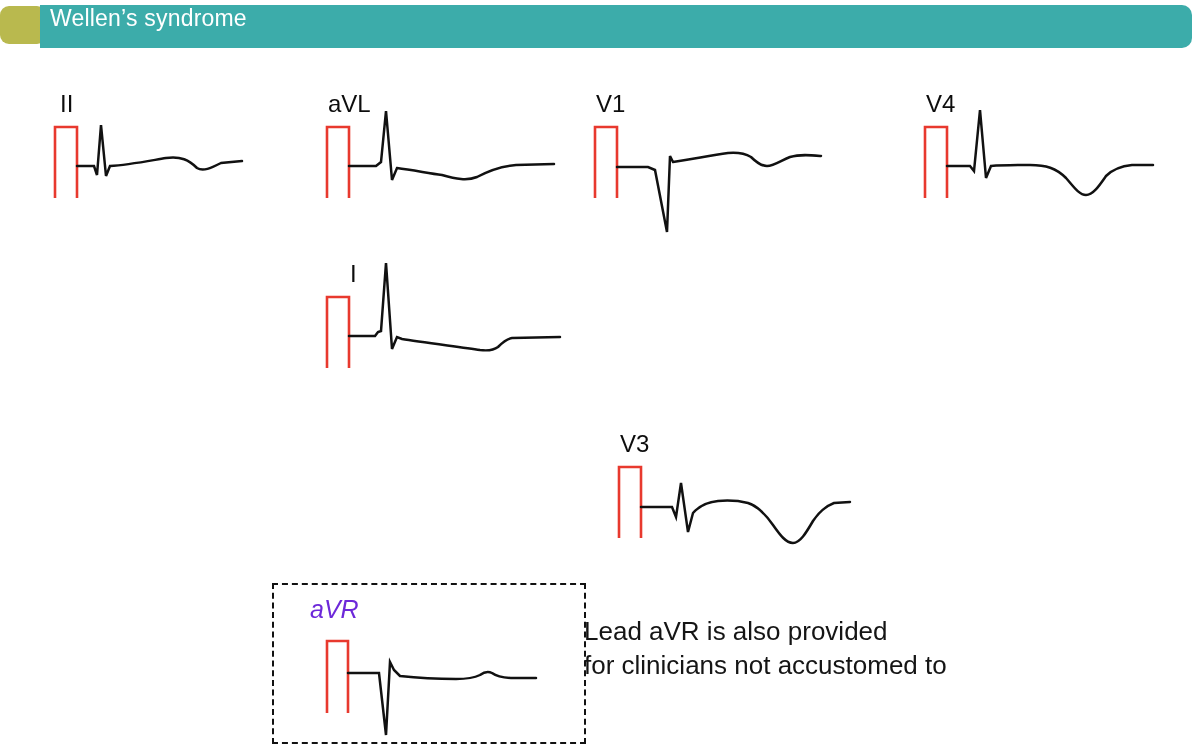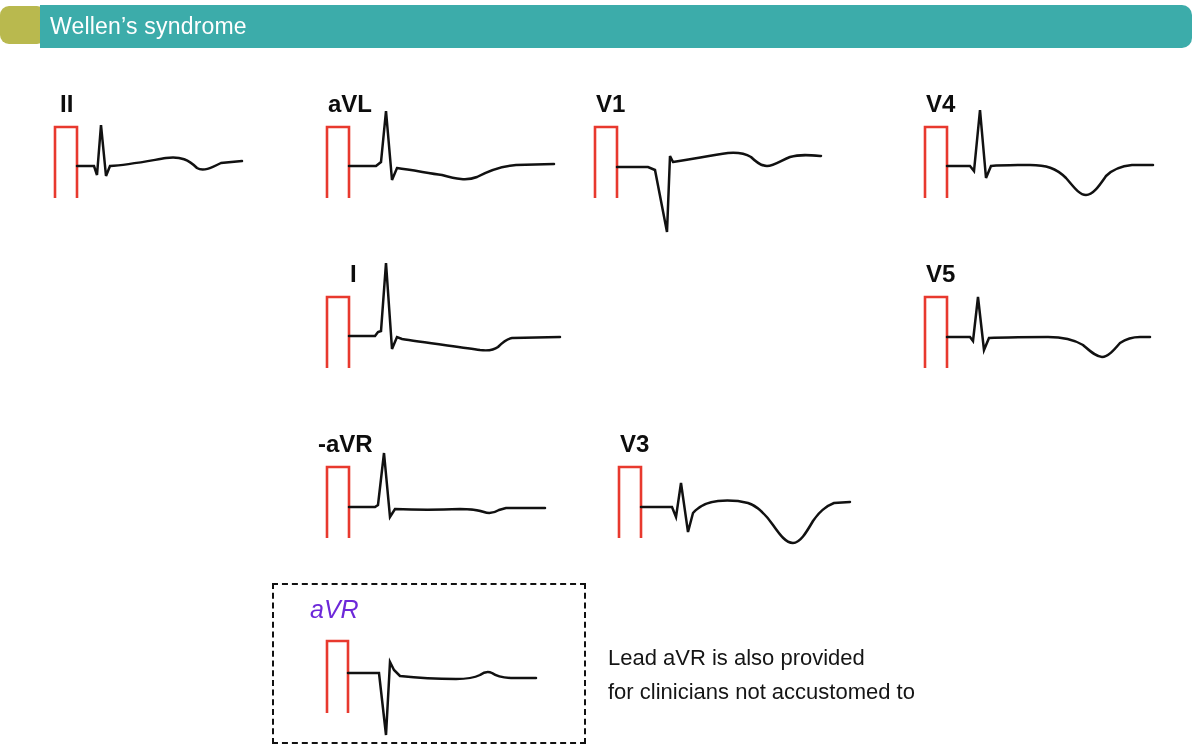--- a/index.html
+++ b/index.html
@@ -12,40 +12,40 @@
   *{margin:0;padding:0;box-sizing:border-box;}
   html,body{width:1200px;height:752px;background:#ffffff;overflow:hidden;
     font-family:"Liberation Sans", sans-serif;}
   .stage{position:relative;width:1200px;height:752px;background:#ffffff;}
 
   
   .accent-tab{position:absolute;left:0;top:6px;width:46px;height:38px;
     background:var(--accent-tab);border-radius:9px;}
   .title-bar{position:absolute;left:40px;top:5px;width:1152px;height:43px;
     background:var(--header-bar);border-radius:0 10px 10px 0;
-    display:flex;align-items:center;}
+    display:flex;}
   .title-bar .title{color:var(--header-text);font-size:23px;padding-left:10px;
     letter-spacing:.2px;}
 
   
-  .ecg-cell{position:absolute;width:280px;height:165px;font-weight:bold;}
+  .ecg-cell{position:absolute;width:280px;height:165px;}
   .lead-label{position:absolute;left:8px;top:5px;font-size:24px;color:#0d0d0d;}
   .ecg-svg{position:absolute;left:0;top:0;width:280px;height:165px;}
   .cal{fill:none;stroke:var(--calibration-pulse);stroke-width:2.6;stroke-linejoin:miter;}
   .trace{fill:none;stroke:var(--ecg-trace);stroke-width:2.5;stroke-linejoin:miter;stroke-linecap:round;}
 
   
   .inset-box{position:absolute;left:272px;top:583px;width:314px;height:161px;
     border:2.5px dashed #111111;}
   .inset-label{position:absolute;left:310px;top:595px;font-size:25px;color:#6d28d9;font-style:italic;}
   .inset-svg{position:absolute;left:278px;top:590px;width:300px;height:155px;}
 
   
-  .note{position:absolute;left:608px;top:614px;font-size:22px;line-height:34px;
-    color:#151515;margin-top:27px;}
+  .note{position:absolute;left:584px;top:614px;font-size:26px;line-height:34px;
+    color:#151515;}
 </style>
 </head>
 <body>
 
 <div class="stage">
 
   <div class="accent-tab"></div>
   <div class="title-bar">
     <div class="title">Wellen’s syndrome</div>
   </div>
@@ -85,36 +85,22 @@
 
   <div class="ecg-cell" style="left:320px;top:255px">
     <div class="lead-label" style="left:30px">I</div>
     <svg class="ecg-svg" viewBox="0 0 280 165">
       <polyline class="cal" points="7,113 7,42 29,42 29,113"></polyline>
       <path class="trace" d="M29,81 H55 L58,77 L61,76 L66,8 L72,94 L77,82 L82,84 C100,87 140,92 160,95 C168,96 174,95 178,92 C182,88 186,84 192,83 L240,82"></path>
     </svg>
   </div>
 
 
-  <div class="ecg-cell" style="left:918px;top:255px">
-    <div class="lead-label">V5</div>
-    <svg class="ecg-svg" viewBox="0 0 280 165">
-      <polyline class="cal" points="7,113 7,42 29,42 29,113"></polyline>
-      <path class="trace" d="M29,82 H52 L55,86 L60,42 L66,95 L71,83 C85,82 110,82 130,82 C145,82 155,84 165,90 C172,96 178,102 184,102 C190,102 196,95 202,88 C208,84 215,82 222,82 L232,82"></path>
-    </svg>
-  </div>
 
 
-  <div class="ecg-cell" style="left:320px;top:425px">
-    <div class="lead-label" style="left:-2px">-aVR</div>
-    <svg class="ecg-svg" viewBox="0 0 280 165">
-      <polyline class="cal" points="7,113 7,42 29,42 29,113"></polyline>
-      <path class="trace" d="M29,82 H55 L58,80 L64,28 L70,92 L75,84 C95,85 120,85 140,84 C150,84 158,85 164,87 C169,89 174,88 179,85 L186,83 L225,83"></path>
-    </svg>
-  </div>
 
   <div class="ecg-cell" style="left:612px;top:425px">
     <div class="lead-label">V3</div>
     <svg class="ecg-svg" viewBox="0 0 280 165">
       <polyline class="cal" points="7,113 7,42 29,42 29,113"></polyline>
       <path class="trace" d="M29,82 H60 L64,92 L69,58 L76,107 L81,88 C88,80 96,77 106,76 C118,75 128,76 136,78 C146,81 154,90 161,100 C168,110 174,118 181,118 C188,118 194,108 201,96 C207,87 214,81 222,78 L238,77"></path>
     </svg>
   </div>
 
 

